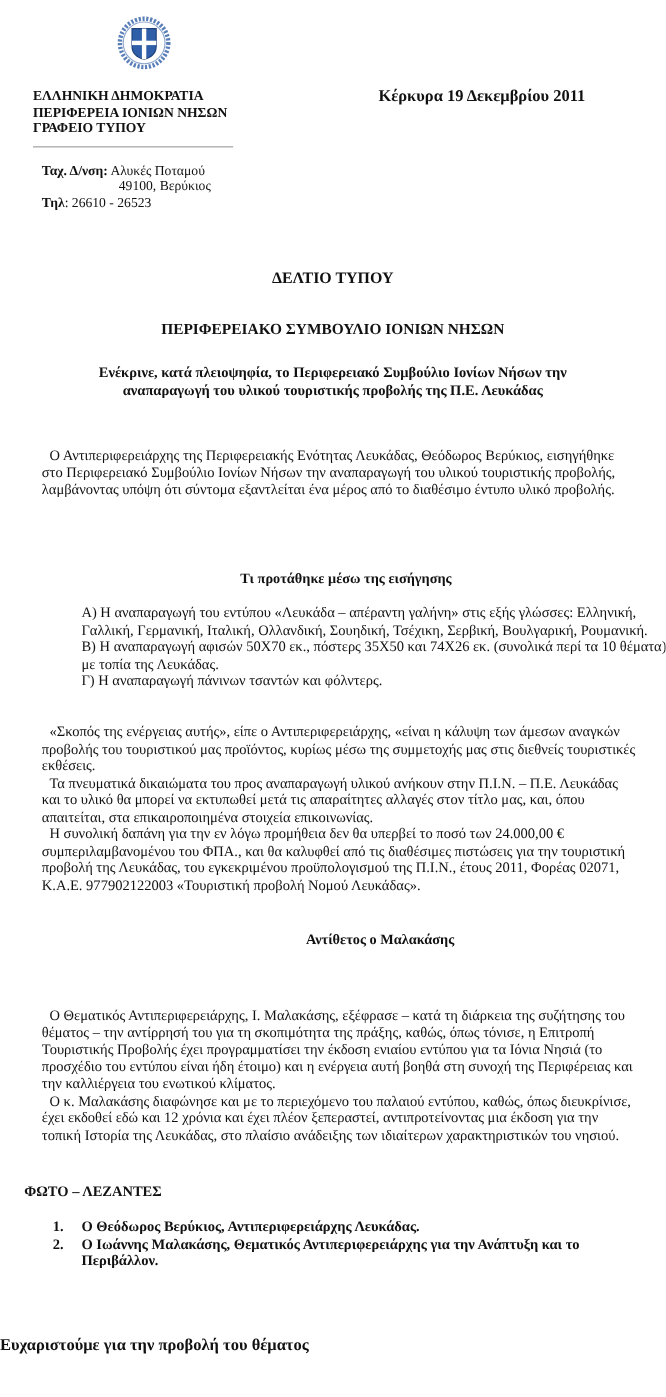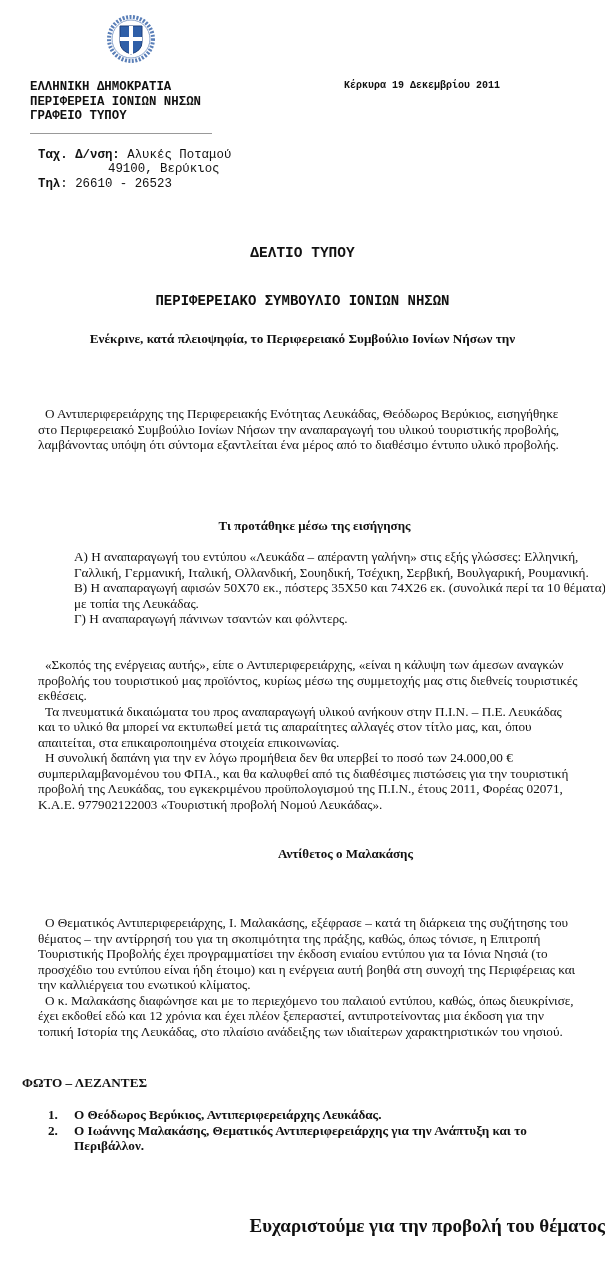--- a/index.html
+++ b/index.html
@@ -1,38 +1,38 @@
 <!DOCTYPE html>
 <html><head>
 <meta charset="utf-8">
 <style>
   html, body { margin:0; padding:0; background:#ffffff; }
   body { width:605px; height:1270px; position:relative; overflow:hidden; color:#111; }
-  .sans { font-family: Liberation Mono, monospace; }
+  .sans { font-family: Liberation Serif, serif; }
   .serif { font-family: "Liberation Serif", serif; }
   .abs { position:absolute; }
   .emblem { left:106px; top:14px; width:50px; height:50px; }
   .org { left:30px; top:80px; font-size:12.4px; font-weight:bold; line-height:14.6px; }
-  .date { left:344px; top:80px; font-size:10px; font-weight:bold; }
+  .date { left:344px; top:80px; font-size:15px; font-weight:bold; }
   .rule { left:30px; top:133px; width:182px; height:0; border-top:1px solid #999; }
   .addr { left:38px; top:148px; font-size:12.4px; line-height:14.4px; }
   .addr b { font-weight:bold;margin-top:15px; }
   .indent-city { padding-left:70px; }
   .title1 { left:0; width:605px; top:245px; text-align:center; font-size:14.5px; font-weight:bold; }
   .title2 { left:0; width:605px; top:293px; text-align:center; font-size:14px; font-weight:bold; }
   .subtitle { left:40px; width:525px; top:331px; text-align:center; font-size:13.2px; font-weight:bold; line-height:15.5px; }
   .body { left:38px; width:540px; font-size:13.2px; line-height:15.5px; }
   .body p { margin:0; }
   .ind { text-indent:7px; }
   .h-center { left:12px; width:605px; text-align:center; font-size:13px; font-weight:bold; }
   .photos { left:22px; top:1075px; font-size:13.2px; font-weight:bold; }
   ol.captions { margin:0; padding:0; list-style:none; font-size:13.2px; font-weight:bold; line-height:15.5px; }
   ol.captions li { position:relative; padding-left:26px; }
   ol.captions li .num { position:absolute; left:0; }
-  .thanks { left:0; width:605px; top:1215px; text-align:right; font-size:19px; font-weight:bold; }
+  .thanks { left:0; width:605px; top:1215px; text-align:left; font-size:15px; font-weight:bold; }
 </style>
 </head>
 <body>
 
 <div class="abs emblem">
   <svg width="50" height="50" viewBox="0 0 50 50">
     <circle cx="25" cy="25" r="22" fill="none" stroke="#5a7fb8" stroke-width="4" stroke-dasharray="2 1.5"></circle>
     <circle cx="25" cy="25" r="19" fill="none" stroke="#8aa4cc" stroke-width="1"></circle>
     <path d="M14 12 H36 V28 Q36 37 25 40 Q14 37 14 28 Z" fill="#2f5fa8" stroke="#1d3f7a" stroke-width="1"></path>
     <rect x="23" y="12" width="4" height="28" fill="#ffffff"></rect>
@@ -57,20 +57,21 @@
   <div class="indent-city">49100, Βερύκιος</div>
   <div>
     <b>Τηλ</b><span>: 26610 - 26523</span>
   </div>
 </div>
 
 <div class="abs title1 sans">ΔΕΛΤΙΟ ΤΥΠΟΥ</div>
 <div class="abs title2 sans">ΠΕΡΙΦΕΡΕΙΑΚΟ ΣΥΜΒΟΥΛΙΟ ΙΟΝΙΩΝ ΝΗΣΩΝ</div>
 <div class="abs subtitle serif">
   <div>Ενέκρινε, κατά πλειοψηφία, το Περιφερειακό Συμβούλιο Ιονίων Νήσων την</div>
+  <div>αναπαραγωγή του υλικού τουριστικής προβολής της Π.Ε. Λευκάδας</div>
 </div>
 
 <div class="abs body serif" style="top:406px;">
   <p class="ind">Ο Αντιπεριφερειάρχης της Περιφερειακής Ενότητας Λευκάδας, Θεόδωρος Βερύκιος, εισηγήθηκε στο Περιφερειακό Συμβούλιο Ιονίων Νήσων την αναπαραγωγή του υλικού τουριστικής προβολής, λαμβάνοντας υπόψη ότι σύντομα εξαντλείται ένα μέρος από το διαθέσιμο έντυπο υλικό προβολής.</p>
 </div>
 
 <div class="abs h-center serif" style="top:518px;">Τι προτάθηκε μέσω της εισήγησης</div>
 
 <div class="abs body serif" style="top:549px;margin-left:36px;">
   <p>Α) Η αναπαραγωγή του εντύπου «Λευκάδα – απέραντη γαλήνη» στις εξής γλώσσες: Ελληνική, Γαλλική, Γερμανική, Ιταλική, Ολλανδική, Σουηδική, Τσέχικη, Σερβική, Βουλγαρική, Ρουμανική.</p>

